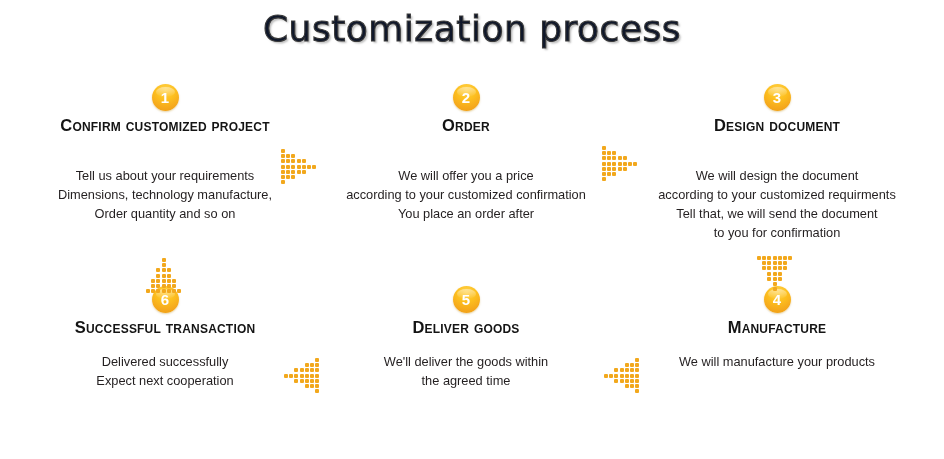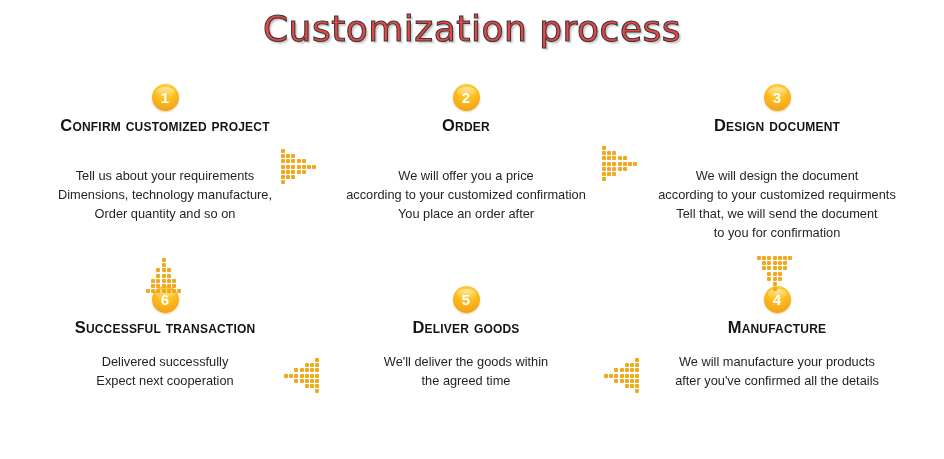--- a/index.html
+++ b/index.html
@@ -16,21 +16,21 @@
   .title-wrap{
     position:absolute; left:0; top:8px; width:944px;
     text-align:center;
   }
   .title{
     display:inline-block;
     font-family:"DejaVu Sans", sans-serif;
     font-size:36px;
     font-weight:400;
     letter-spacing:0.5px;
-    color:#ef4444;
+    color:#0f172a;
     -webkit-text-stroke:1.1px #3a3a3a;
     text-shadow:2px 2px 2px rgba(140,140,140,0.55);
   }
 
   
   .grid{
     position:absolute; left:0; top:0; width:944px; height:459px;
   }
   .step{
     position:absolute;
@@ -154,21 +154,20 @@
       <span class="ln">We'll deliver the goods within</span>
       <span class="ln">the agreed time</span>
     </div>
   </div>
 
   <div class="step c3 r2">
     <div class="badge">4</div>
     <div class="heading">Manufacture</div>
     <div class="body-text">
       <span class="ln">We will manufacture your products</span>
-      <span class="ln">after you've confirmed all the details</span>
     </div>
   </div>
 
 </div>
 
 <div id="arrow-layer">
     <div class="arrow" style="left: 281px; top: 149px; width: 36.4px; height: 36.4px;">
       <span class="dot" style="left: 0px; top: 0px;"></span>
       <span class="dot" style="left: 0px; top: 5.2px;"></span>
       <span class="dot" style="left: 5.2px; top: 5.2px;"></span>

